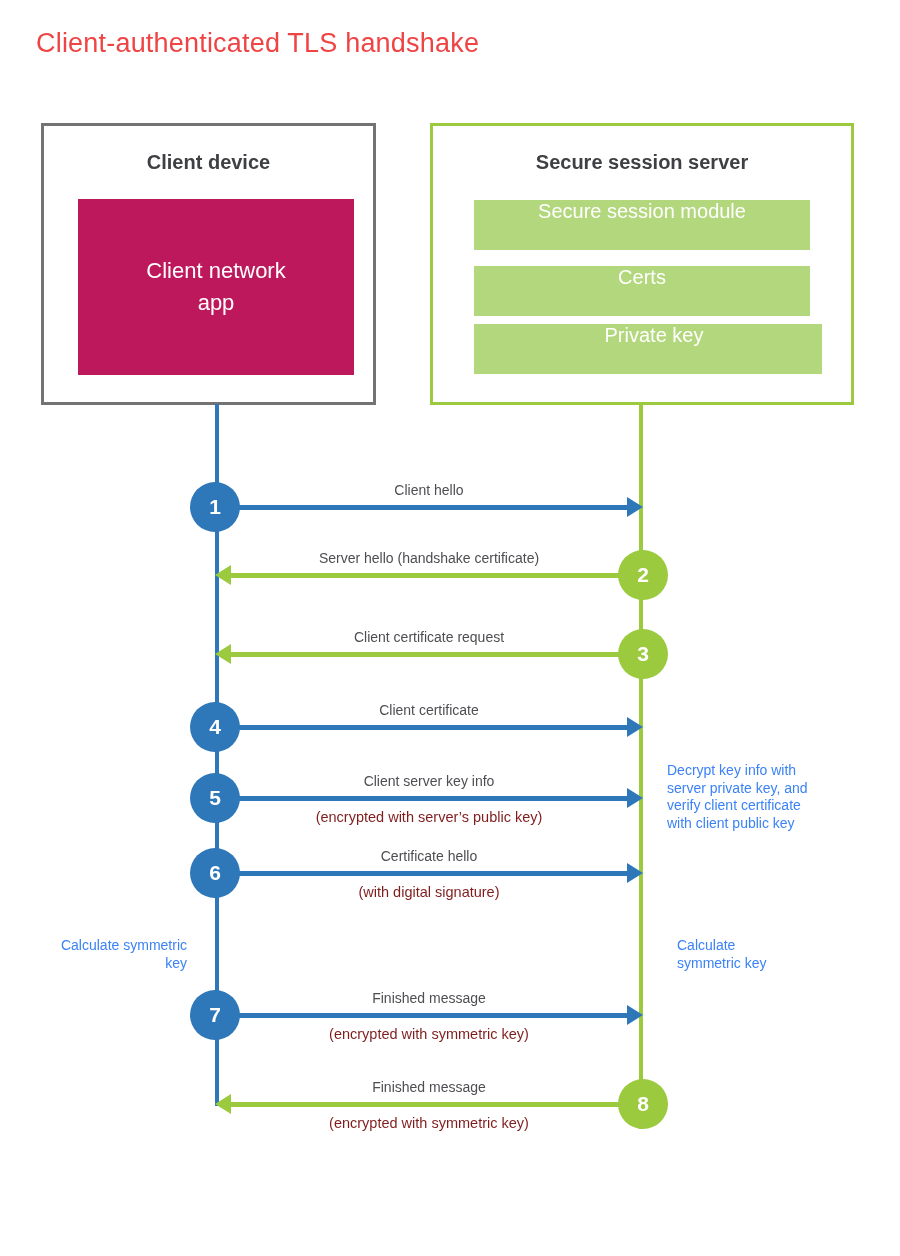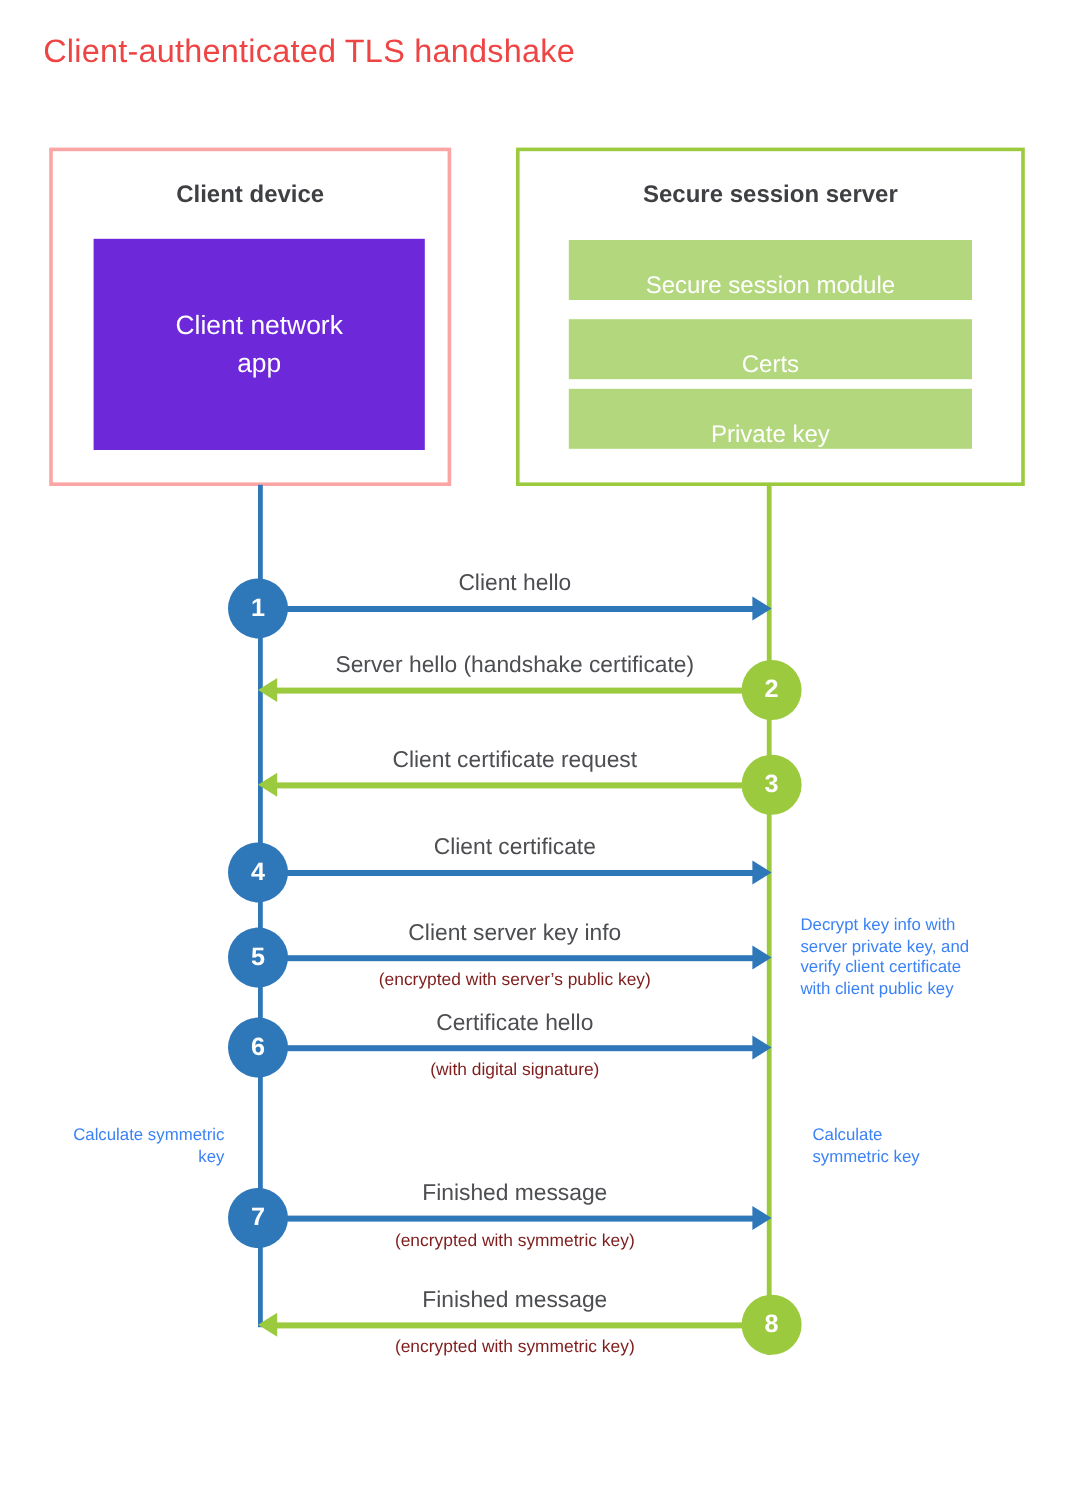--- a/index.html
+++ b/index.html
@@ -7,37 +7,37 @@
     position:relative; width:900px; height:1256px; background:#ffffff;
     font-family:"Liberation Sans","DejaVu Sans",sans-serif; overflow:hidden;
   }
   .title {
     position:absolute; left:36px; top:28px; margin:0;
     font-size:27px; font-weight:300; color:#ef4444; letter-spacing:0.2px;
   }
 
   
   .box { position:absolute; top:123px; height:282px; background:#fff; box-sizing:border-box; }
-  .client-box { left:41px;  width:335px; border:3px solid #fca5a5; }
+  .client-box { left:41px;  width:335px; border:3px solid #737373; }
   .server-box { left:430px; width:424px; border:3px solid #9bca3e; }
   .box-title {
     position:absolute; left:0; right:0; top:25px; text-align:center;
     font-size:20px; font-weight:700; color:#3f4043;
   }
   .app-rect {
     position:absolute; left:34px; top:73px; width:276px; height:176px;
-    background:#6d28d9; display:flex; align-items:center; justify-content:center;
+    background:#be185d; display:flex; align-items:center; justify-content:center;
   }
   .app-label { display:block; width:175px; text-align:center; font-size:22px; line-height:32px; color:#ffffff; }
   .bar {
     position:absolute; left:41px; width:336px; height:50px; background:#b3d77d;
-    display:flex; align-items:flex-end; justify-content:center;
+    display:flex; align-items:flex-start; justify-content:center;
     font-size:20px; color:#ffffff;
   }
-  .bar1 { top:74px; } .bar2 { top:140px; } .bar3 { top:198px; }
+  .bar1 { top:74px; } .bar2 { top:140px; } .bar3 { top:198px;padding-left:12px; }
 
   
   .lifeline { position:absolute; width:4px; }
   .blue-line  { left:215px; top:404px; height:702px; background:#2e77b9; }
   .green-line { left:639px; top:404px; height:725px; background:#9bca3e; }
 
   
   .step { position:absolute; left:217px; width:424px; height:0; }
   .arrow-body { position:absolute; top:-2.5px; height:5px; }
   .step.client .arrow-body { background:#2e77b9; left:2px;  right:12px; }
@@ -50,21 +50,21 @@
   .step.server .arrow-head { left:-2px;  border-right:16px solid #9bca3e; }
   .num-circle {
     position:absolute; top:-25px; width:50px; height:50px; border-radius:50%;
     display:flex; align-items:center; justify-content:center;
     font-size:21px; font-weight:700; color:#ffffff; z-index:2;
   }
   .step.client .num-circle { left:-27px;  background:#2e77b9; }
   .step.server .num-circle { right:-27px; background:#9bca3e; }
   .msg-label {
     position:absolute; left:0; right:0; bottom:9px; text-align:center;
-    font-size:19px; color:#4d4e52;
+    font-size:14px; color:#4d4e52;
   }
   .msg-sub {
     position:absolute; left:0; right:0; top:11px; text-align:center;
     font-size:14.5px; color:#7f1d1d;
   }
 
   
   .note { position:absolute; font-size:14px; line-height:17.5px; color:#3b82f6; }
   .decrypt-note    { left:667px; top:762px; width:158px; }
   .calc-note-left  { left:58px;  top:937px; width:129px; text-align:right; }

